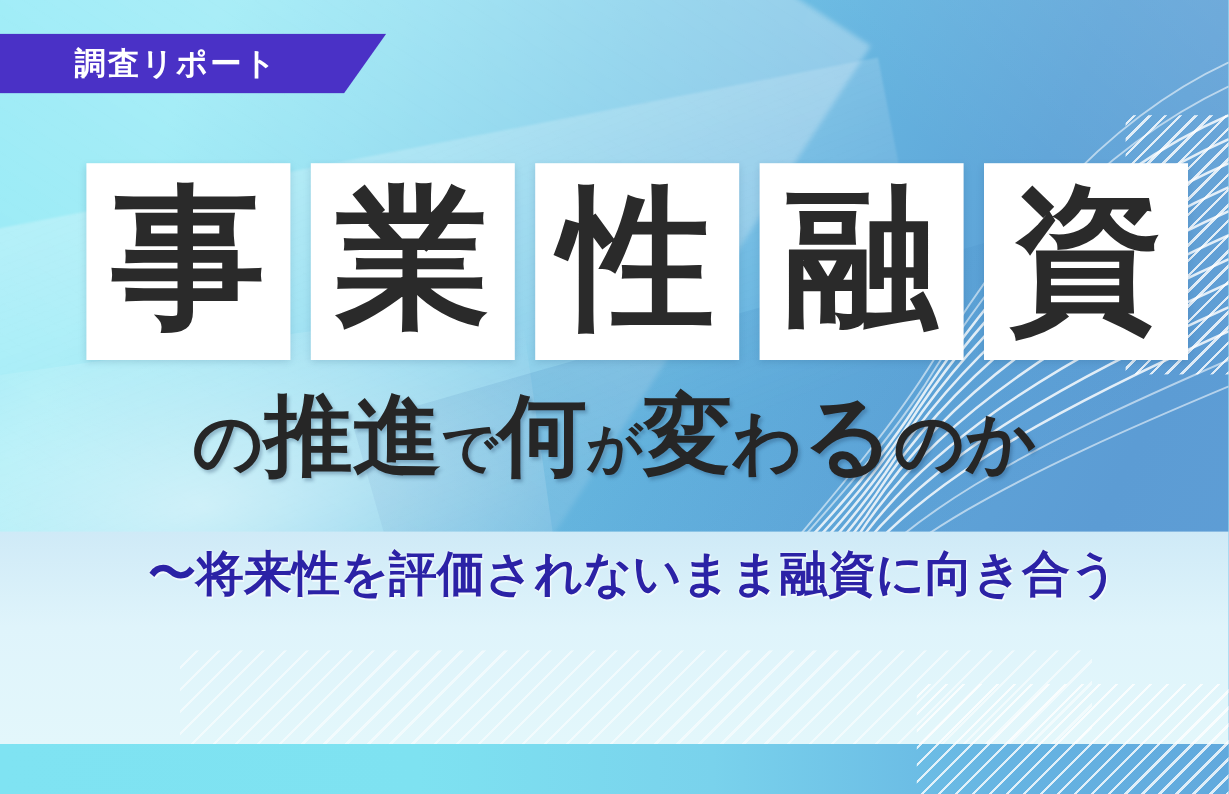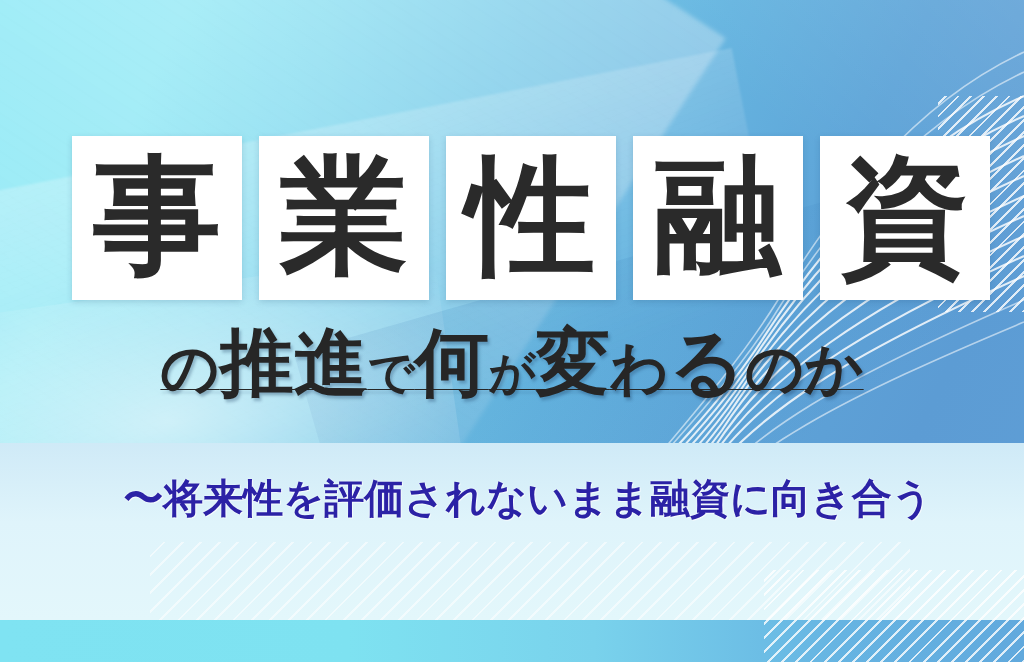--- a/index.html
+++ b/index.html
@@ -149,29 +149,28 @@
 
   
   .headline2{
     position:absolute;left:0;right:0;top:326px;
     text-align:center;
     color:#262626;
     font-weight:700;
     line-height:1;
     white-space:nowrap;
     text-shadow:2px 3px 3px rgba(25,60,95,.30);
-    text-decoration:underline;
   }
   .h2-kana{font-size:58px;}
   .h2-kanji{font-size:74px;}
   .h2-small{font-size:46px;}
 
   
   .subtitle{
-    position:absolute;left:0;right:0;top:468px;
+    position:absolute;left:0;right:0;top:449px;
     text-align:center;
     color:#2b22a6;
     font-size:40px;
     font-weight:700;
     line-height:1.5;
     letter-spacing:0px;
     text-shadow:
        0 0 2px rgba(255,255,255,.9),
        1px 1px 0 rgba(255,255,255,.6);
     padding-left: 32px;
@@ -220,20 +219,23 @@
         <path d="M284,662 C378,596 482,546 598,520 C712,496 828,486 966,486"></path>
       </g>
     </svg>
   </div>
 
   <div class="band-mid"></div>
   <div class="hatch3"></div>
   <div class="band-bottom"></div>
   <div class="hatch2"></div>
 
+  <div class="badge">
+    <span class="badge-label">調査リポート</span>
+  </div>
 
   <div class="tiles">
     <div class="tile">
       <span class="tile-char">事</span>
     </div>
     <div class="tile">
       <span class="tile-char">業</span>
     </div>
     <div class="tile">
       <span class="tile-char">性</span>

